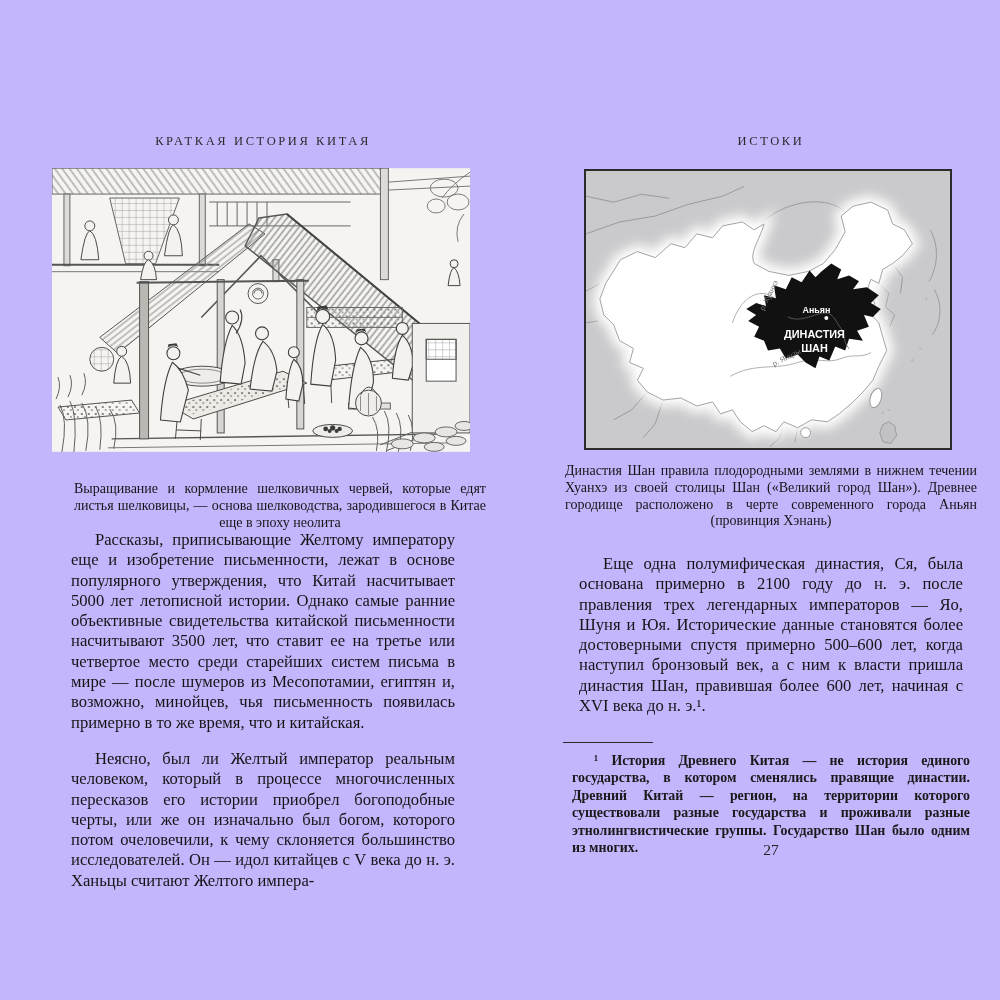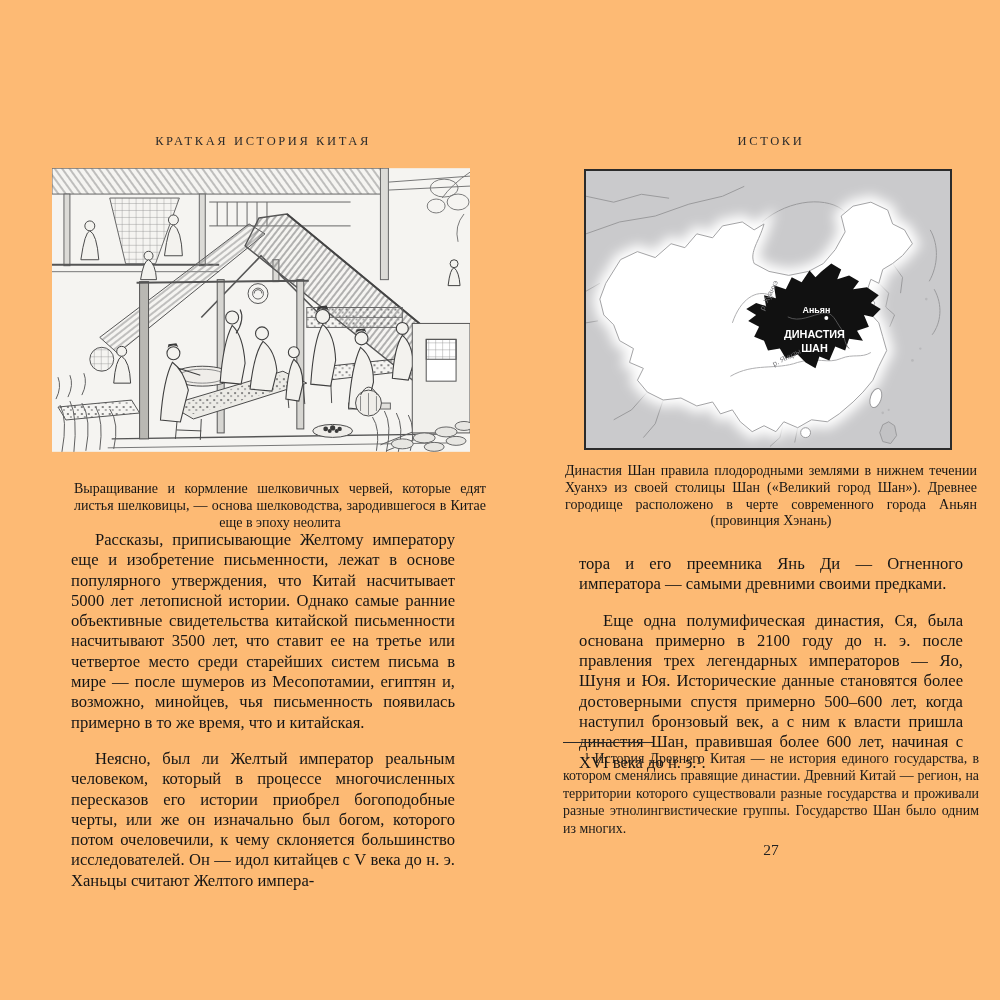--- a/index.html
+++ b/index.html
@@ -1,16 +1,16 @@
 <!DOCTYPE html>
 <html><head>
 <meta charset="utf-8">
 <style>
   html,body{margin:0;padding:0;background:#ffffff;}
-  .spread{position:relative;width:1000px;height:1000px;background:#fdba74;
+  .spread{position:relative;width:1000px;height:1000px;background:#c4b5fd;
           font-family:"Liberation Serif",serif;color:#1b1b1b;overflow:hidden;}
   .running-head{position:absolute;top:134px;width:416px;text-align:center;
           font-size:12.5px;letter-spacing:2.6px;color:#2b2b2b;white-space:nowrap;}
   #rh-left{left:55px;} #rh-right{left:563px;}
   .figure{position:absolute;top:168px;}
   #fig-left{left:52px;width:418px;height:284px;}
   #fig-right{left:584px;top:169px;width:368px;height:281px;border:2px solid #2b2b2b;
           box-sizing:border-box;background:#cacacc;}
   .figure svg{display:block;width:100%;height:100%;}
   .caption{position:absolute;font-size:14px;line-height:16.8px;text-align:justify;
@@ -19,21 +19,21 @@
   #cap-right{left:565px;top:463px;width:412px;font-family:Liberation Serif, serif;}
   .bodytext{position:absolute;width:416px;font-size:16.6px;line-height:20.3px;
           text-align:justify;color:#151515;}
   .bodytext p{margin:16px;text-indent:24px;}
   .bodytext p.noindent{text-indent:0;}
   #body-left{left:55px;top:514px;}
   #body-right{left:563px;top:538px;}
   .footnote{position:absolute;left:563px;top:742px;width:416px;font-size:13.9px;
           line-height:17.4px;text-align:justify;color:#1a1a1a;}
   .footnote .rule{width:90px;border-top:1.2px solid #2a2a2a;margin:0 0 7px 0;}
-  .footnote p{margin:0;text-indent:22px;}
+  .footnote p{margin:9px;text-indent:22px;font-weight:bold;}
   .pagenum{position:absolute;top:841px;width:416px;text-align:center;font-size:15.5px;color:#222;}
   #pn-left{left:55px;} #pn-right{left:563px;}
 </style>
 </head>
 <body>
 
 <div class="spread">
 
   <div class="running-head" id="rh-left">КРАТКАЯ ИСТОРИЯ КИТАЯ</div>
 
@@ -265,21 +265,20 @@
         <text x="233" y="142" text-anchor="middle" font-size="9" font-weight="bold" fill="#ffffff">Аньян</text>
         <text x="231" y="167" text-anchor="middle" font-size="11" font-weight="bold" fill="#ffffff">ДИНАСТИЯ</text>
         <text x="231" y="181" text-anchor="middle" font-size="11" font-weight="bold" fill="#ffffff">ШАН</text>
       </g>
     </svg>
   </div>
 
   <div class="caption" id="cap-right">Династия Шан правила плодородными землями в нижнем течении Хуанхэ из своей столицы Шан («Великий город Шан»). Древнее городище расположено в черте современного города Аньян (провинция Хэнань)</div>
 
   <div class="bodytext" id="body-right">
-    <p class="noindent">тора и его преемника Янь Ди — Огненного императора — самыми древними своими предками.</p>
     <p>Еще одна полумифическая династия, Ся, была основана примерно в 2100 году до н. э. после правления трех легендарных императоров — Яо, Шуня и Юя. Исторические данные становятся более достоверными спустя примерно 500–600 лет, когда наступил бронзовый век, а с ним к власти пришла династия Шан, правившая более 600 лет, начиная с XVI века до н. э.¹.</p>
   </div>
 
   <div class="footnote">
     <div class="rule"></div>
     <p>¹ История Древнего Китая — не история единого государства, в котором сменялись правящие династии. Древний Китай — регион, на территории которого существовали разные государства и проживали разные этнолингвистические группы. Государство Шан было одним из многих.</p>
   </div>
 
   <div class="pagenum" id="pn-right">27</div>
 

